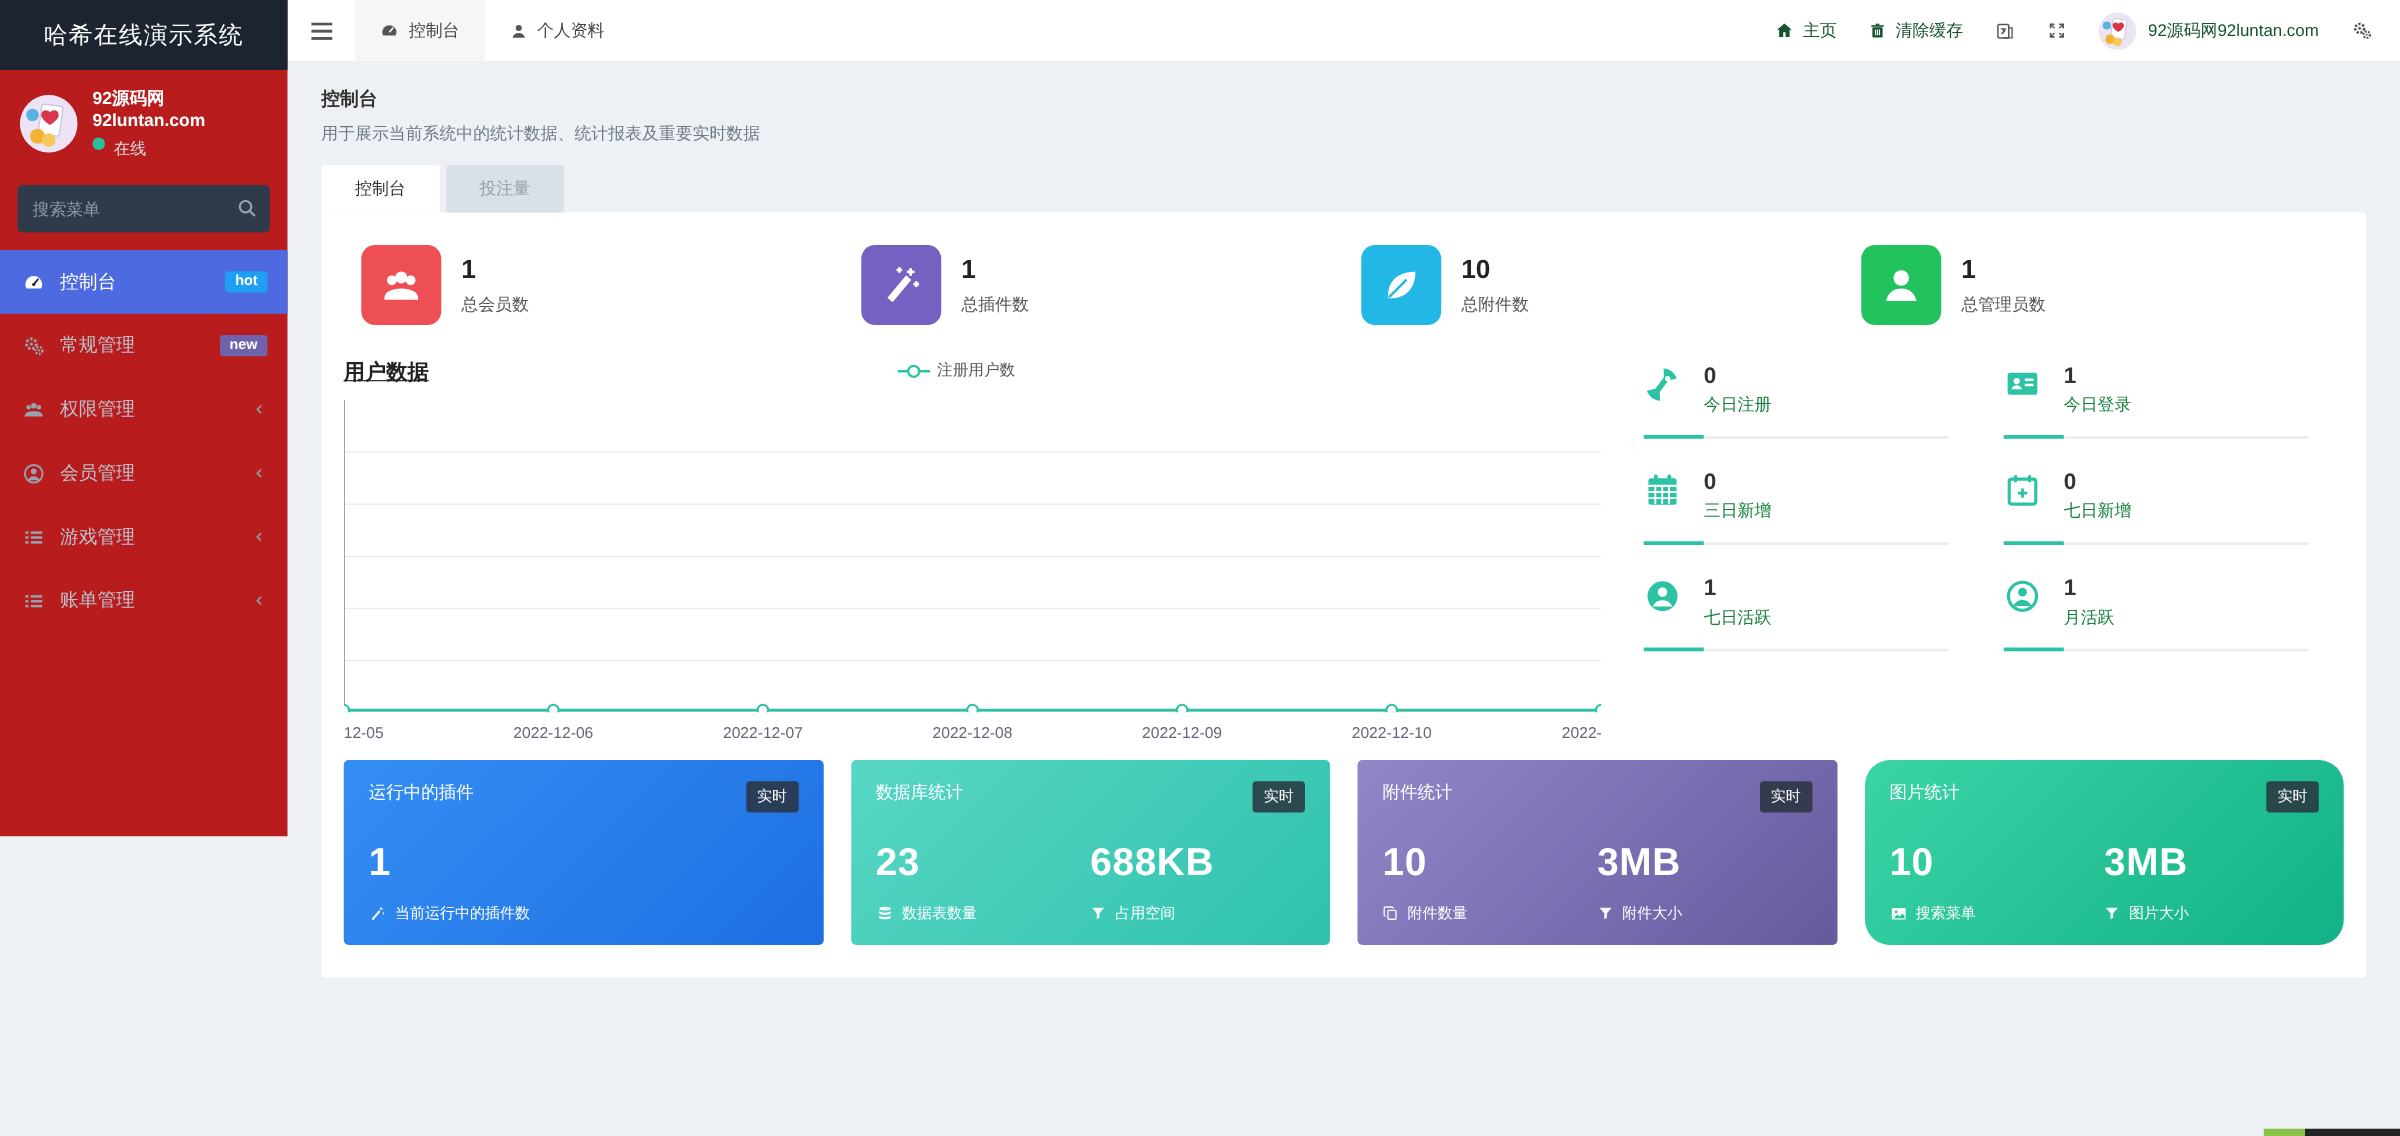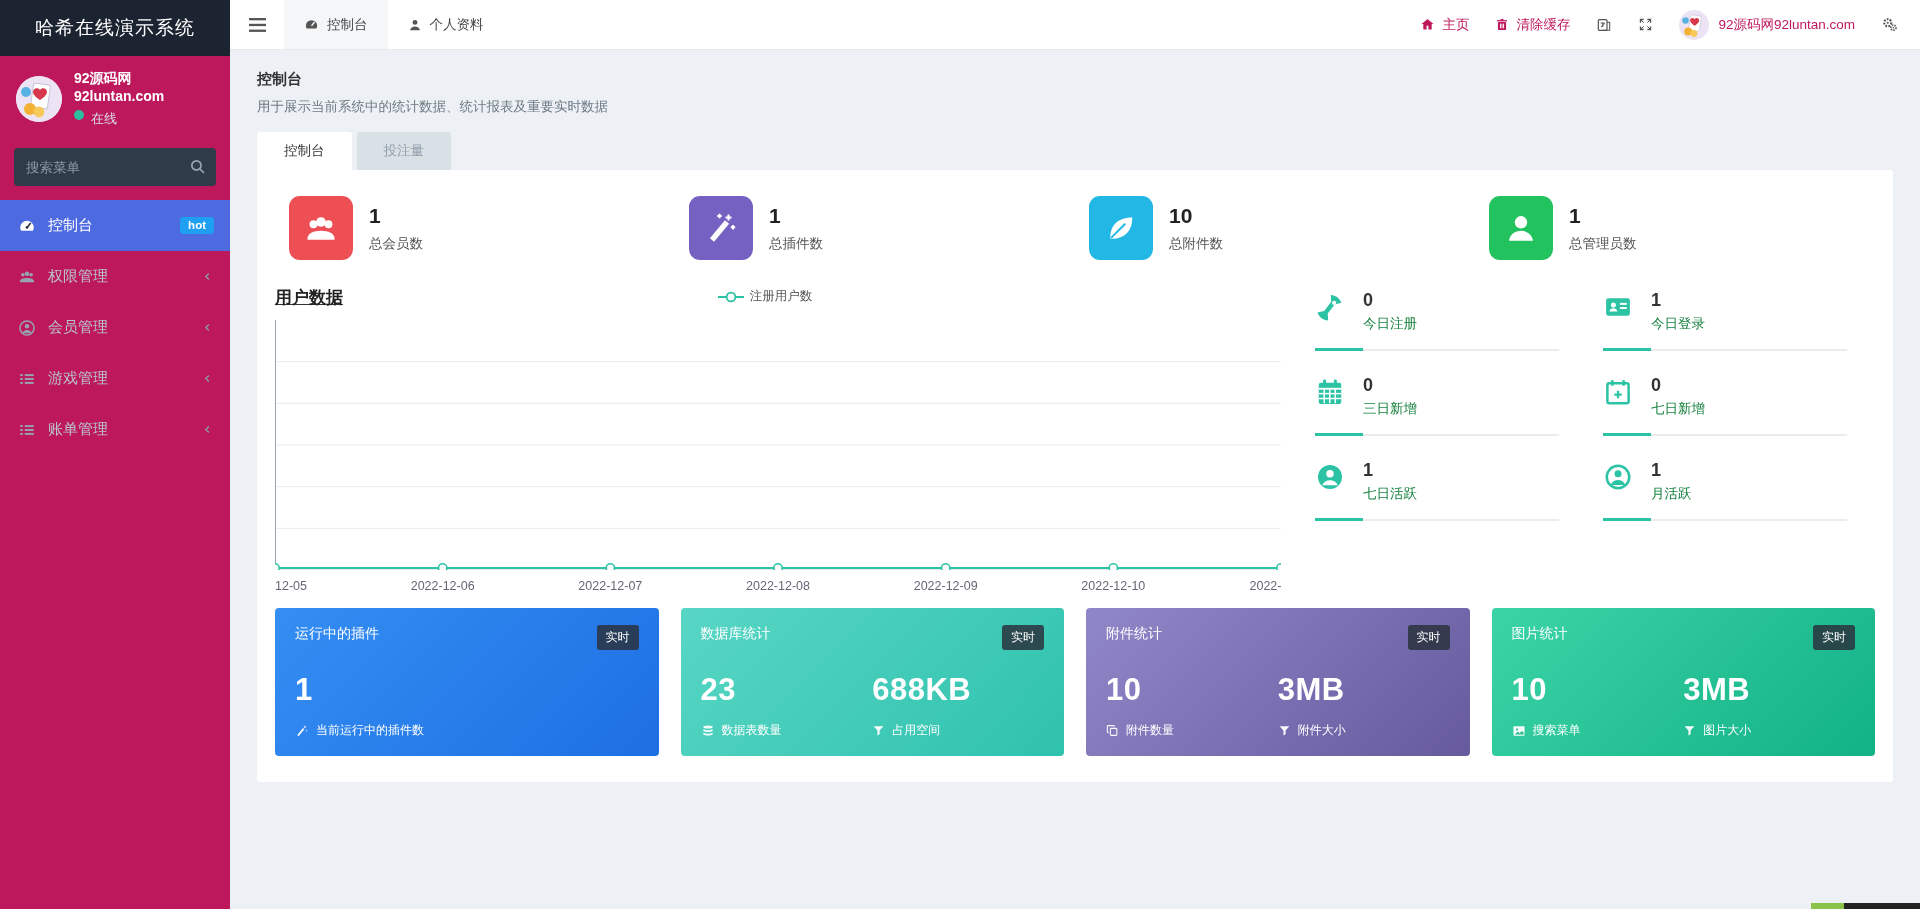--- a/index.html
+++ b/index.html
@@ -4,21 +4,21 @@
 <style>
   * { margin:0; padding:0; box-sizing:border-box; }
   html,body { width:1920px; height:909px; overflow:hidden; }
   body {
     font-family:"Liberation Sans","DejaVu Sans",sans-serif;
     font-size:14px; color:#333; background:#edf1f5; display:flex;
   }
   svg { display:block; }
 
   
-  .sidebar { width:230px; min-width:230px; background:#be185d; height:909px; color:#b9c3ce; position:relative; z-index:5; }
+  .sidebar { width:230px; min-width:230px; background:#b91c1c; height:669px; color:#b9c3ce; position:relative; z-index:5; }
   .brand { height:56px; background:#1c2431; color:#fff; font-size:19px; display:flex; align-items:center; justify-content:center; letter-spacing:1px; }
   .user-panel { display:flex; align-items:center; gap:12px; padding:14px 16px 10px; }
   .avatar-lg { width:46px; height:46px; border-radius:50%; overflow:hidden; background:#efe9f6; flex:none; }
   .user-meta .uname { color:#fff; font-weight:bold; font-size:14px; }
   .user-meta .ustatus { display:flex; align-items:flex-start; gap:7px; margin-top:6px; font-size:13px; color:#d8dee5; }
   .dot { width:10px; height:10px; border-radius:50%; background:#2bbfa0; }
   .search-wrap { margin:10px 14px 14px; position:relative; }
   .search-wrap input { width:100%; height:38px; background:#303b49; border:none; border-radius:4px; color:#cfd6dd; padding:0 34px 0 12px; font-size:13.5px; outline:none; }
   .search-wrap input::placeholder { color:#8d98a5; }
   .search-wrap .sicon { position:absolute; right:10px; top:10px; color:#9aa5b1; }
@@ -34,21 +34,21 @@
   .chev { color:#8b97a4; }
 
   
   .main { flex:1; display:flex; flex-direction:column; position:relative; }
   .navbar { height:50px; background:#fff; border-bottom:1px solid #e8e8e8; display:flex; align-items:center; }
   .nav-left { display:flex; align-items:stretch; height:100%; }
   .nav-btn { width:54px; display:flex; align-items:center; justify-content:center; color:#555; cursor:pointer; }
   .nav-tab { display:flex; align-items:center; gap:8px; padding:0 20px; font-size:13.5px; color:#444; cursor:pointer; }
   .nav-tab.active { background:#f4f6f8; }
   .nav-tab .ticon { color:#555; }
-  .nav-right { margin-left:auto; display:flex; align-items:center; gap:26px; padding-right:22px; font-size:13.5px; color:#be185d; }
+  .nav-right { margin-left:auto; display:flex; align-items:center; gap:26px; padding-right:22px; font-size:13.5px; color:#14532d; }
   .nav-link { display:flex; align-items:center; gap:7px; cursor:pointer; }
   .nav-user { display:flex; align-items:center; gap:9px; cursor:pointer; }
   .avatar-sm { width:30px; height:30px; border-radius:50%; overflow:hidden; background:#efe9f6; }
 
   
   .content { flex:1; padding:20px 27px 0; background:#edf1f5; overflow:hidden; }
   .page-title { font-size:15px; font-weight:bold; color:#333; }
   .page-sub { font-size:13.5px; color:#6e7a85; margin-top:9px; }
   .ctabs { display:flex; gap:5px; margin-top:16px; }
   .ctab { padding:10px 27px; font-size:13.5px; border-radius:3px 3px 0 0; cursor:pointer; }
@@ -140,20 +140,32 @@
         <svg width="18" height="18" viewBox="0 0 24 24" fill="currentColor">
           <path d="M12 5a9 9 0 0 0-9 9c0 1.6.4 3 1.2 4.3h15.6A8.8 8.8 0 0 0 21 14a9 9 0 0 0-9-9z"></path>
           <line x1="12" y1="14" x2="17" y2="8" stroke="#232c39" stroke-width="2"></line>
           <circle cx="12" cy="14" r="1.8" fill="#232c39"></circle>
         </svg>
       </span>
       <span class="mlabel">控制台</span>
       <span class="badge hot">hot</span>
     </div>
 
+    <div class="menu-item">
+      <span class="micon">
+        <svg width="18" height="18" viewBox="0 0 24 24" fill="none" stroke="currentColor">
+          <circle cx="9.5" cy="9.5" r="5.2" stroke-width="3.1" stroke-dasharray="2.6 1.9"></circle>
+          <circle cx="9.5" cy="9.5" r="1.6" fill="currentColor" stroke="none"></circle>
+          <circle cx="17.5" cy="16.5" r="3.7" stroke-width="2.6" stroke-dasharray="2 1.6"></circle>
+          <circle cx="17.5" cy="16.5" r="1.2" fill="currentColor" stroke="none"></circle>
+        </svg>
+      </span>
+      <span class="mlabel">常规管理</span>
+      <span class="badge new">new</span>
+    </div>
 
     <div class="menu-item">
       <span class="micon">
         <svg width="18" height="18" viewBox="0 0 24 24" fill="currentColor">
           <circle cx="6.5" cy="9" r="2.4"></circle>
             <circle cx="12" cy="7.5" r="3"></circle>
             <circle cx="17.5" cy="9" r="2.4"></circle>
           <path d="M2.5 18c0-3 4-4.6 9.5-4.6s9.5 1.6 9.5 4.6v1h-19z"></path>
         </svg>
       </span>
@@ -619,21 +631,21 @@
               <span class="foot-icon">
                 <svg width="13" height="13" viewBox="0 0 24 24" fill="currentColor">
                     <path d="M3 4h18l-7 8v7l-4 2v-9z"></path>
                   </svg>
               </span>
               <span>附件大小</span>
             </span>
           </div>
         </div>
 
-        <div class="card" style="background: linear-gradient(135deg, rgb(59, 212, 167), rgb(18, 177, 134));">
+        <div class="card" style="background: linear-gradient(135deg, rgb(59, 212, 167), rgb(18, 177, 134)); border-radius: 20px;">
           <div class="card-head">
             <span class="card-title">图片统计</span>
             <span class="rt-badge">实时</span>
           </div>
           <div class="card-vals">
             <span class="card-val">10</span>
             <span class="card-val">3MB</span>
           </div>
           <div class="card-foots">
             <span class="card-foot">

